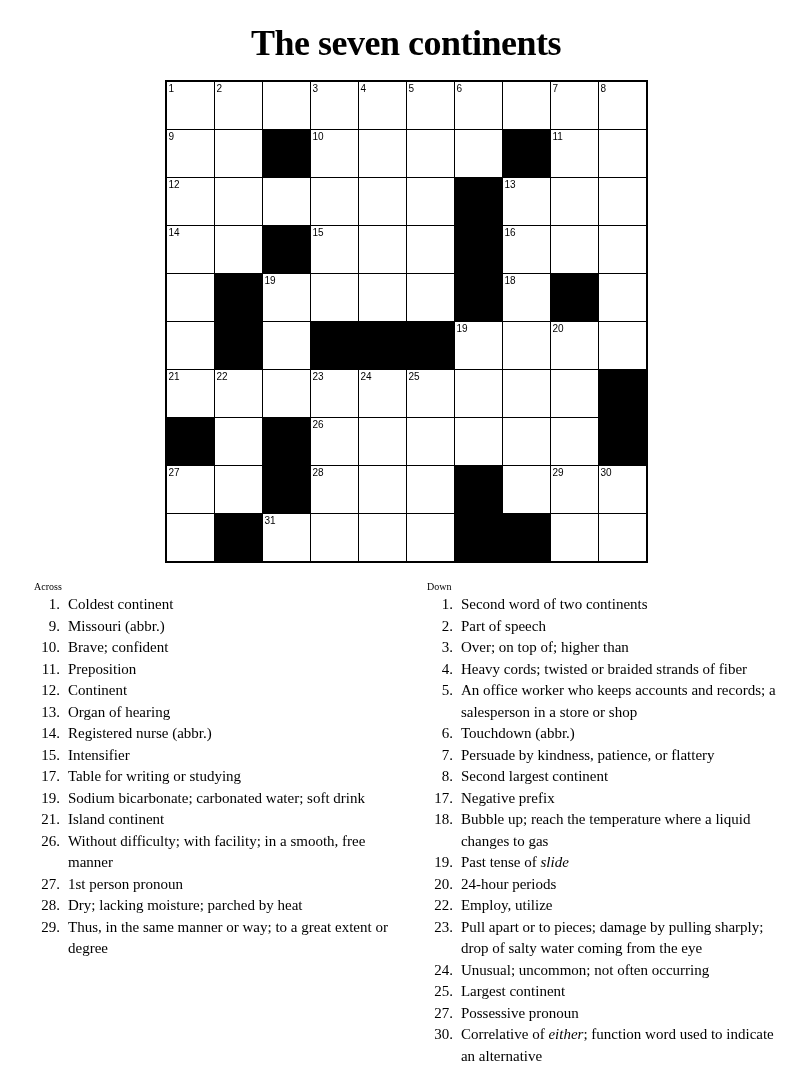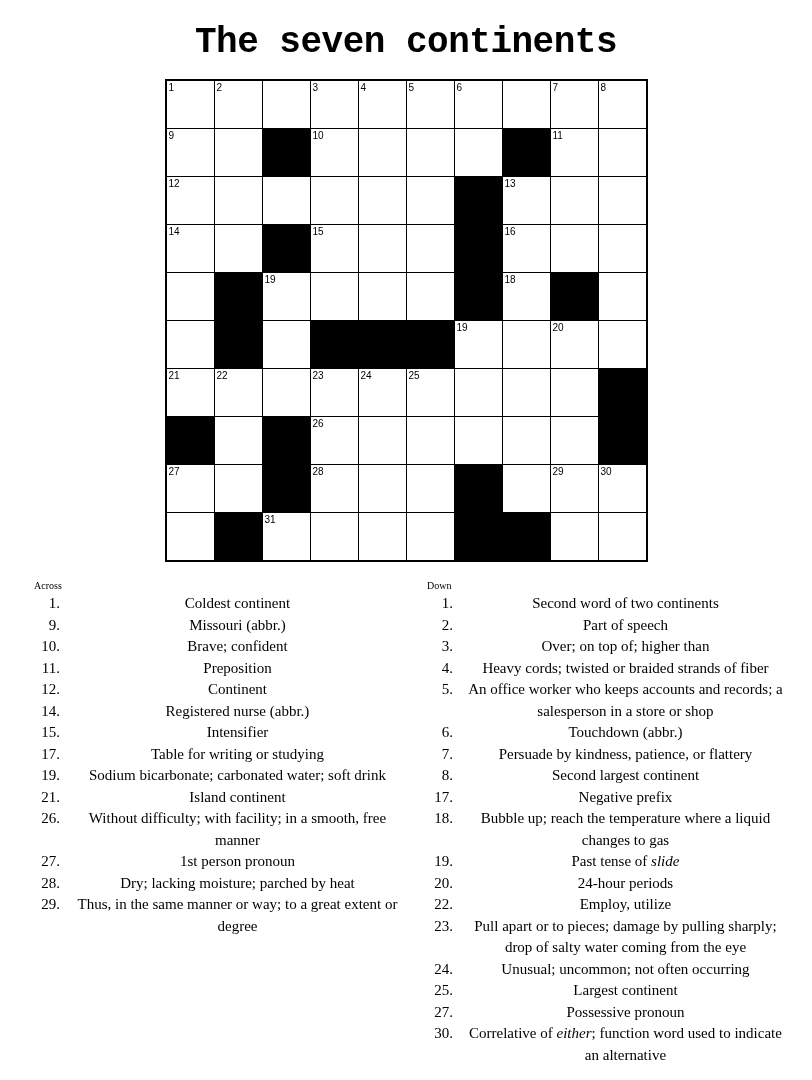--- a/index.html
+++ b/index.html
@@ -16,21 +16,21 @@
     position: relative;
   }
   .page {
     width: 812px;
     height: 1080px;
     position: relative;
     box-sizing: border-box;
   }
   .title {
     text-align: center;
-    font-family: Liberation Mono, monospace;
+    font-family: Liberation Serif, serif;
     font-weight: bold;
     font-size: 36px;
     letter-spacing: -0.5px;
     margin: 22px 0 0 0;
     padding: 0;
   }
 
   
   .grid-wrap {
     display: flex;
@@ -96,21 +96,20 @@
   }
   ol.clue-list li .cnum {
     width: 34px;
     text-align: right;
     flex: 0 0 34px;
     padding-right: 8px;
     box-sizing: border-box;
   }
   ol.clue-list li .ctext {
     flex: 1 1 auto;
-    text-align: center;
   }
   .ctext i {
     font-style: italic;
     margin-top: 37px;
   }
 </style>
 </head>
 <body>
 
 <div class="page">
@@ -322,20 +321,24 @@
             <span class="cnum">10.</span>
             <span class="ctext">Brave; confident</span>
           </li>
           <li>
             <span class="cnum">11.</span>
             <span class="ctext">Preposition</span>
           </li>
           <li>
             <span class="cnum">12.</span>
             <span class="ctext">Continent</span>
+          </li>
+          <li>
+            <span class="cnum">13.</span>
+            <span class="ctext">Organ of hearing</span>
           </li>
           <li>
             <span class="cnum">14.</span>
             <span class="ctext">Registered nurse (abbr.)</span>
           </li>
           <li>
             <span class="cnum">15.</span>
             <span class="ctext">Intensifier</span>
           </li>
           <li>

